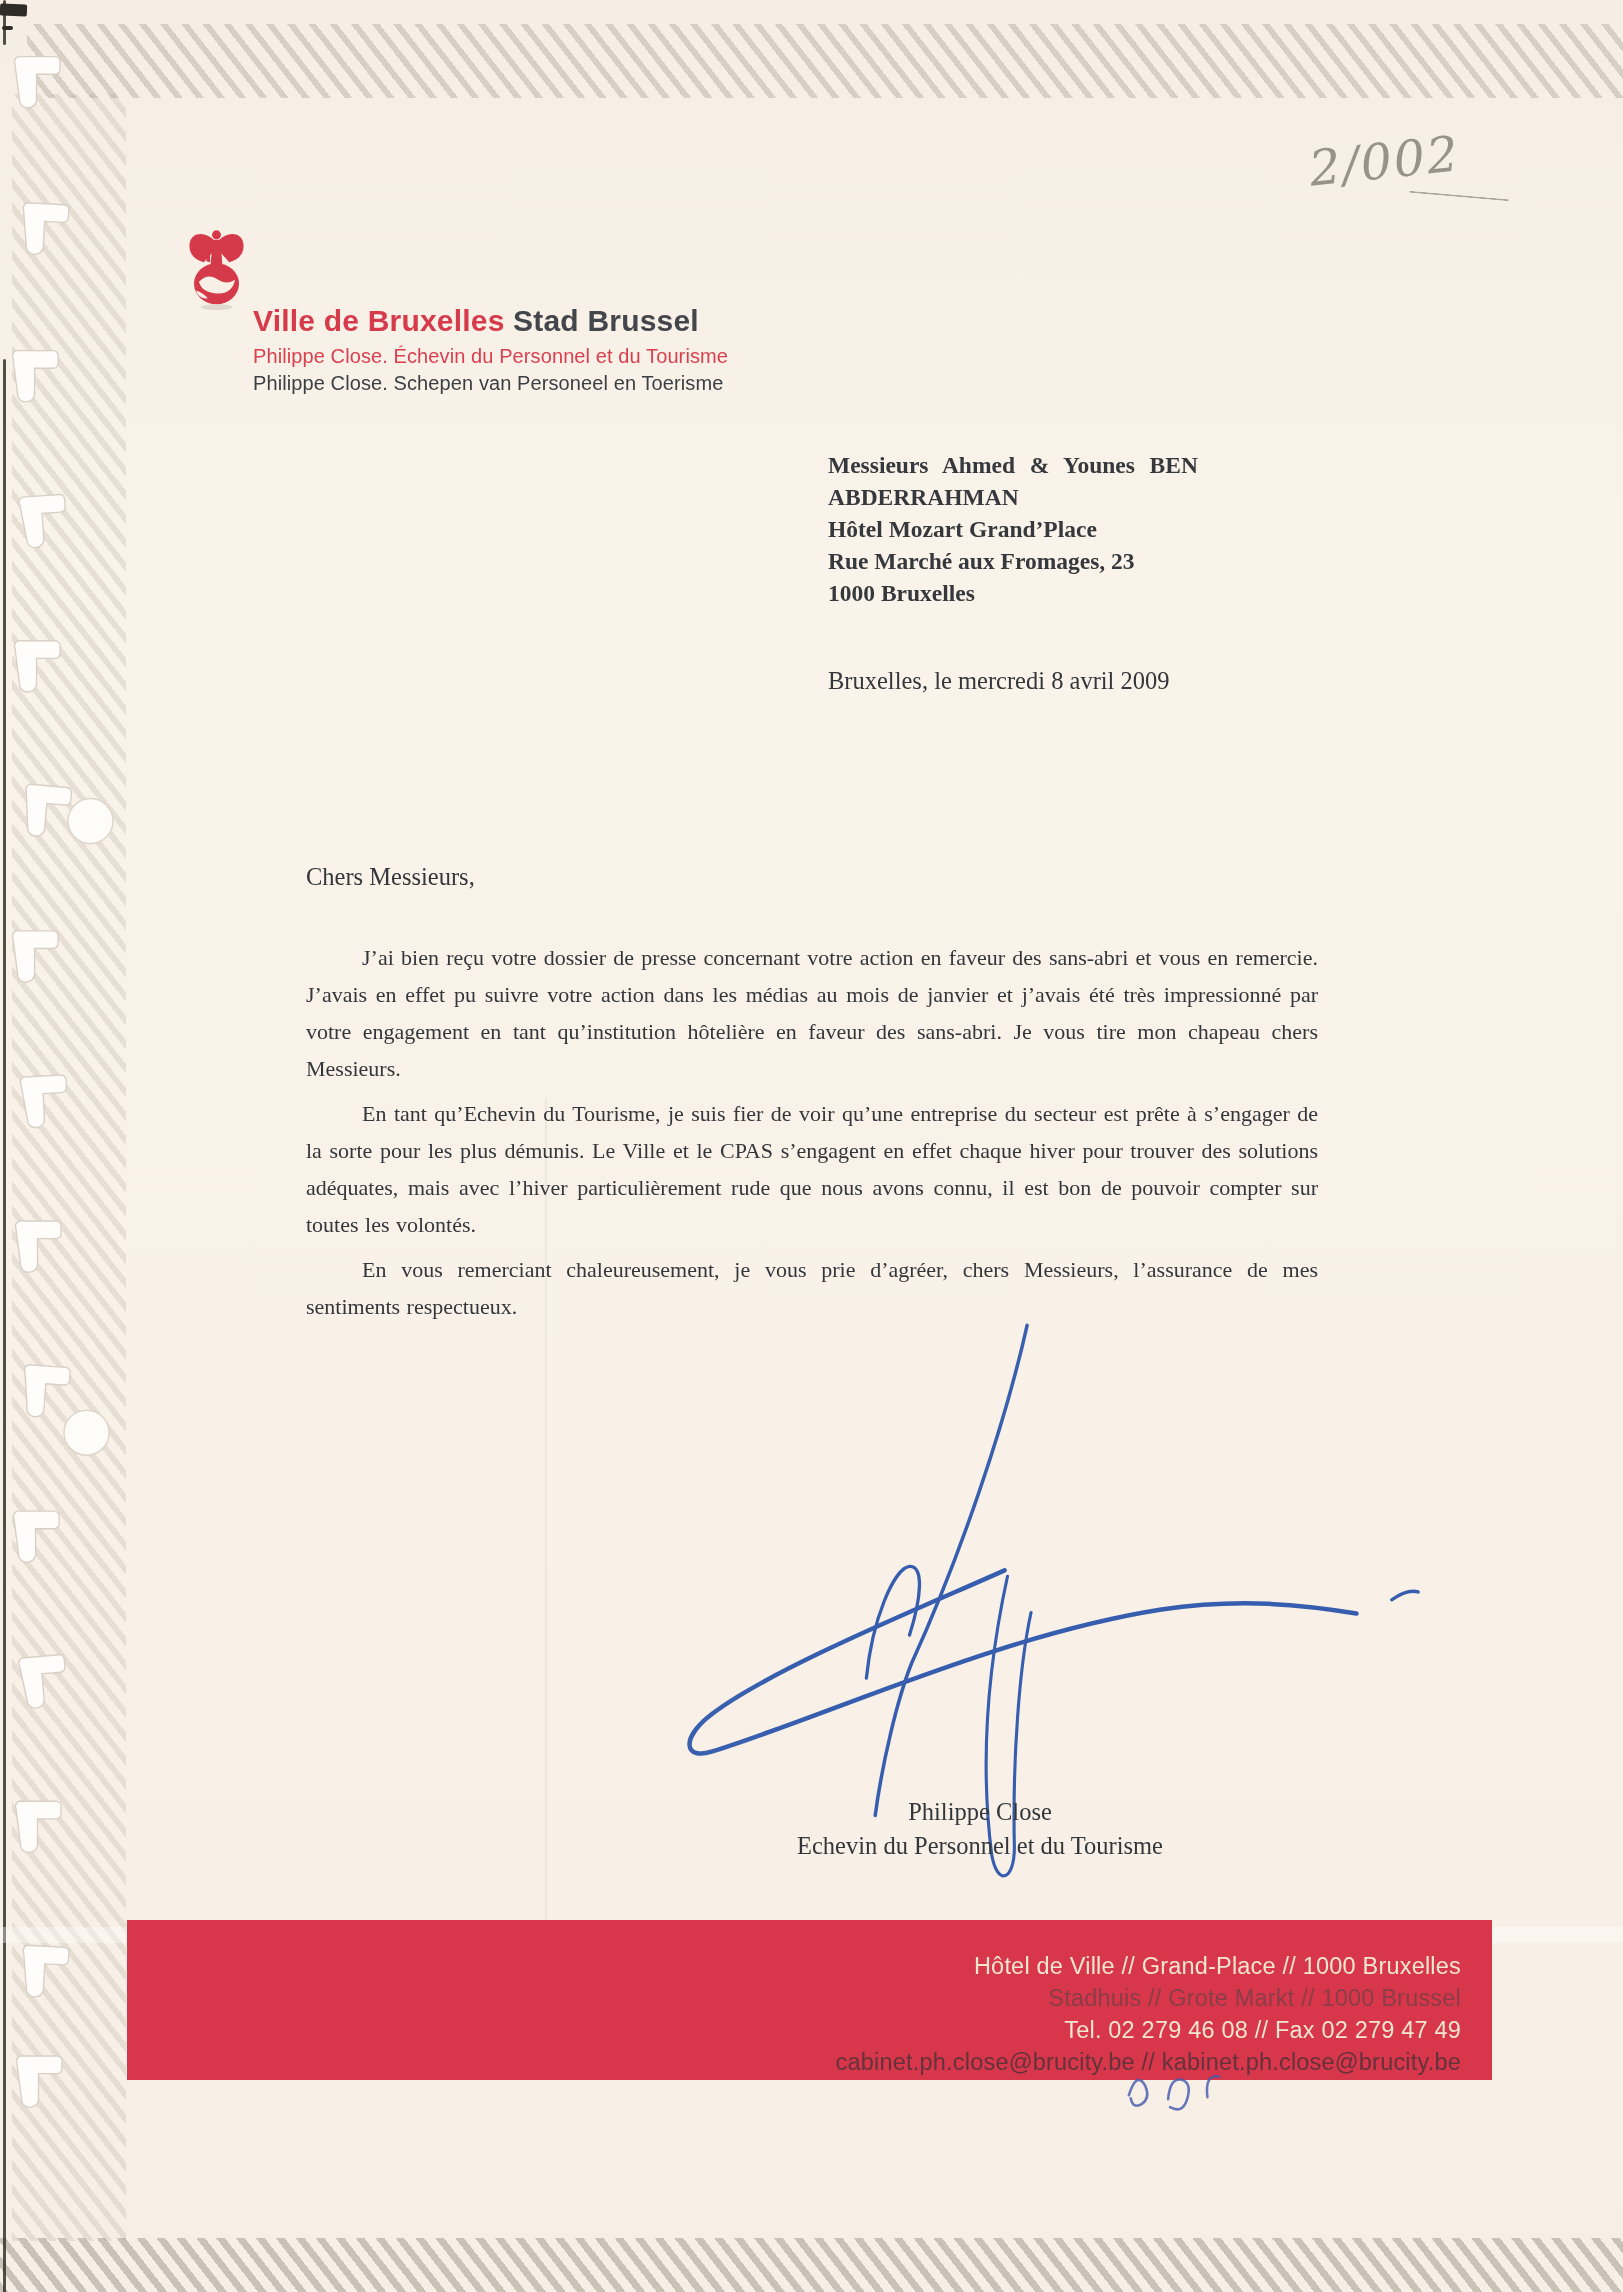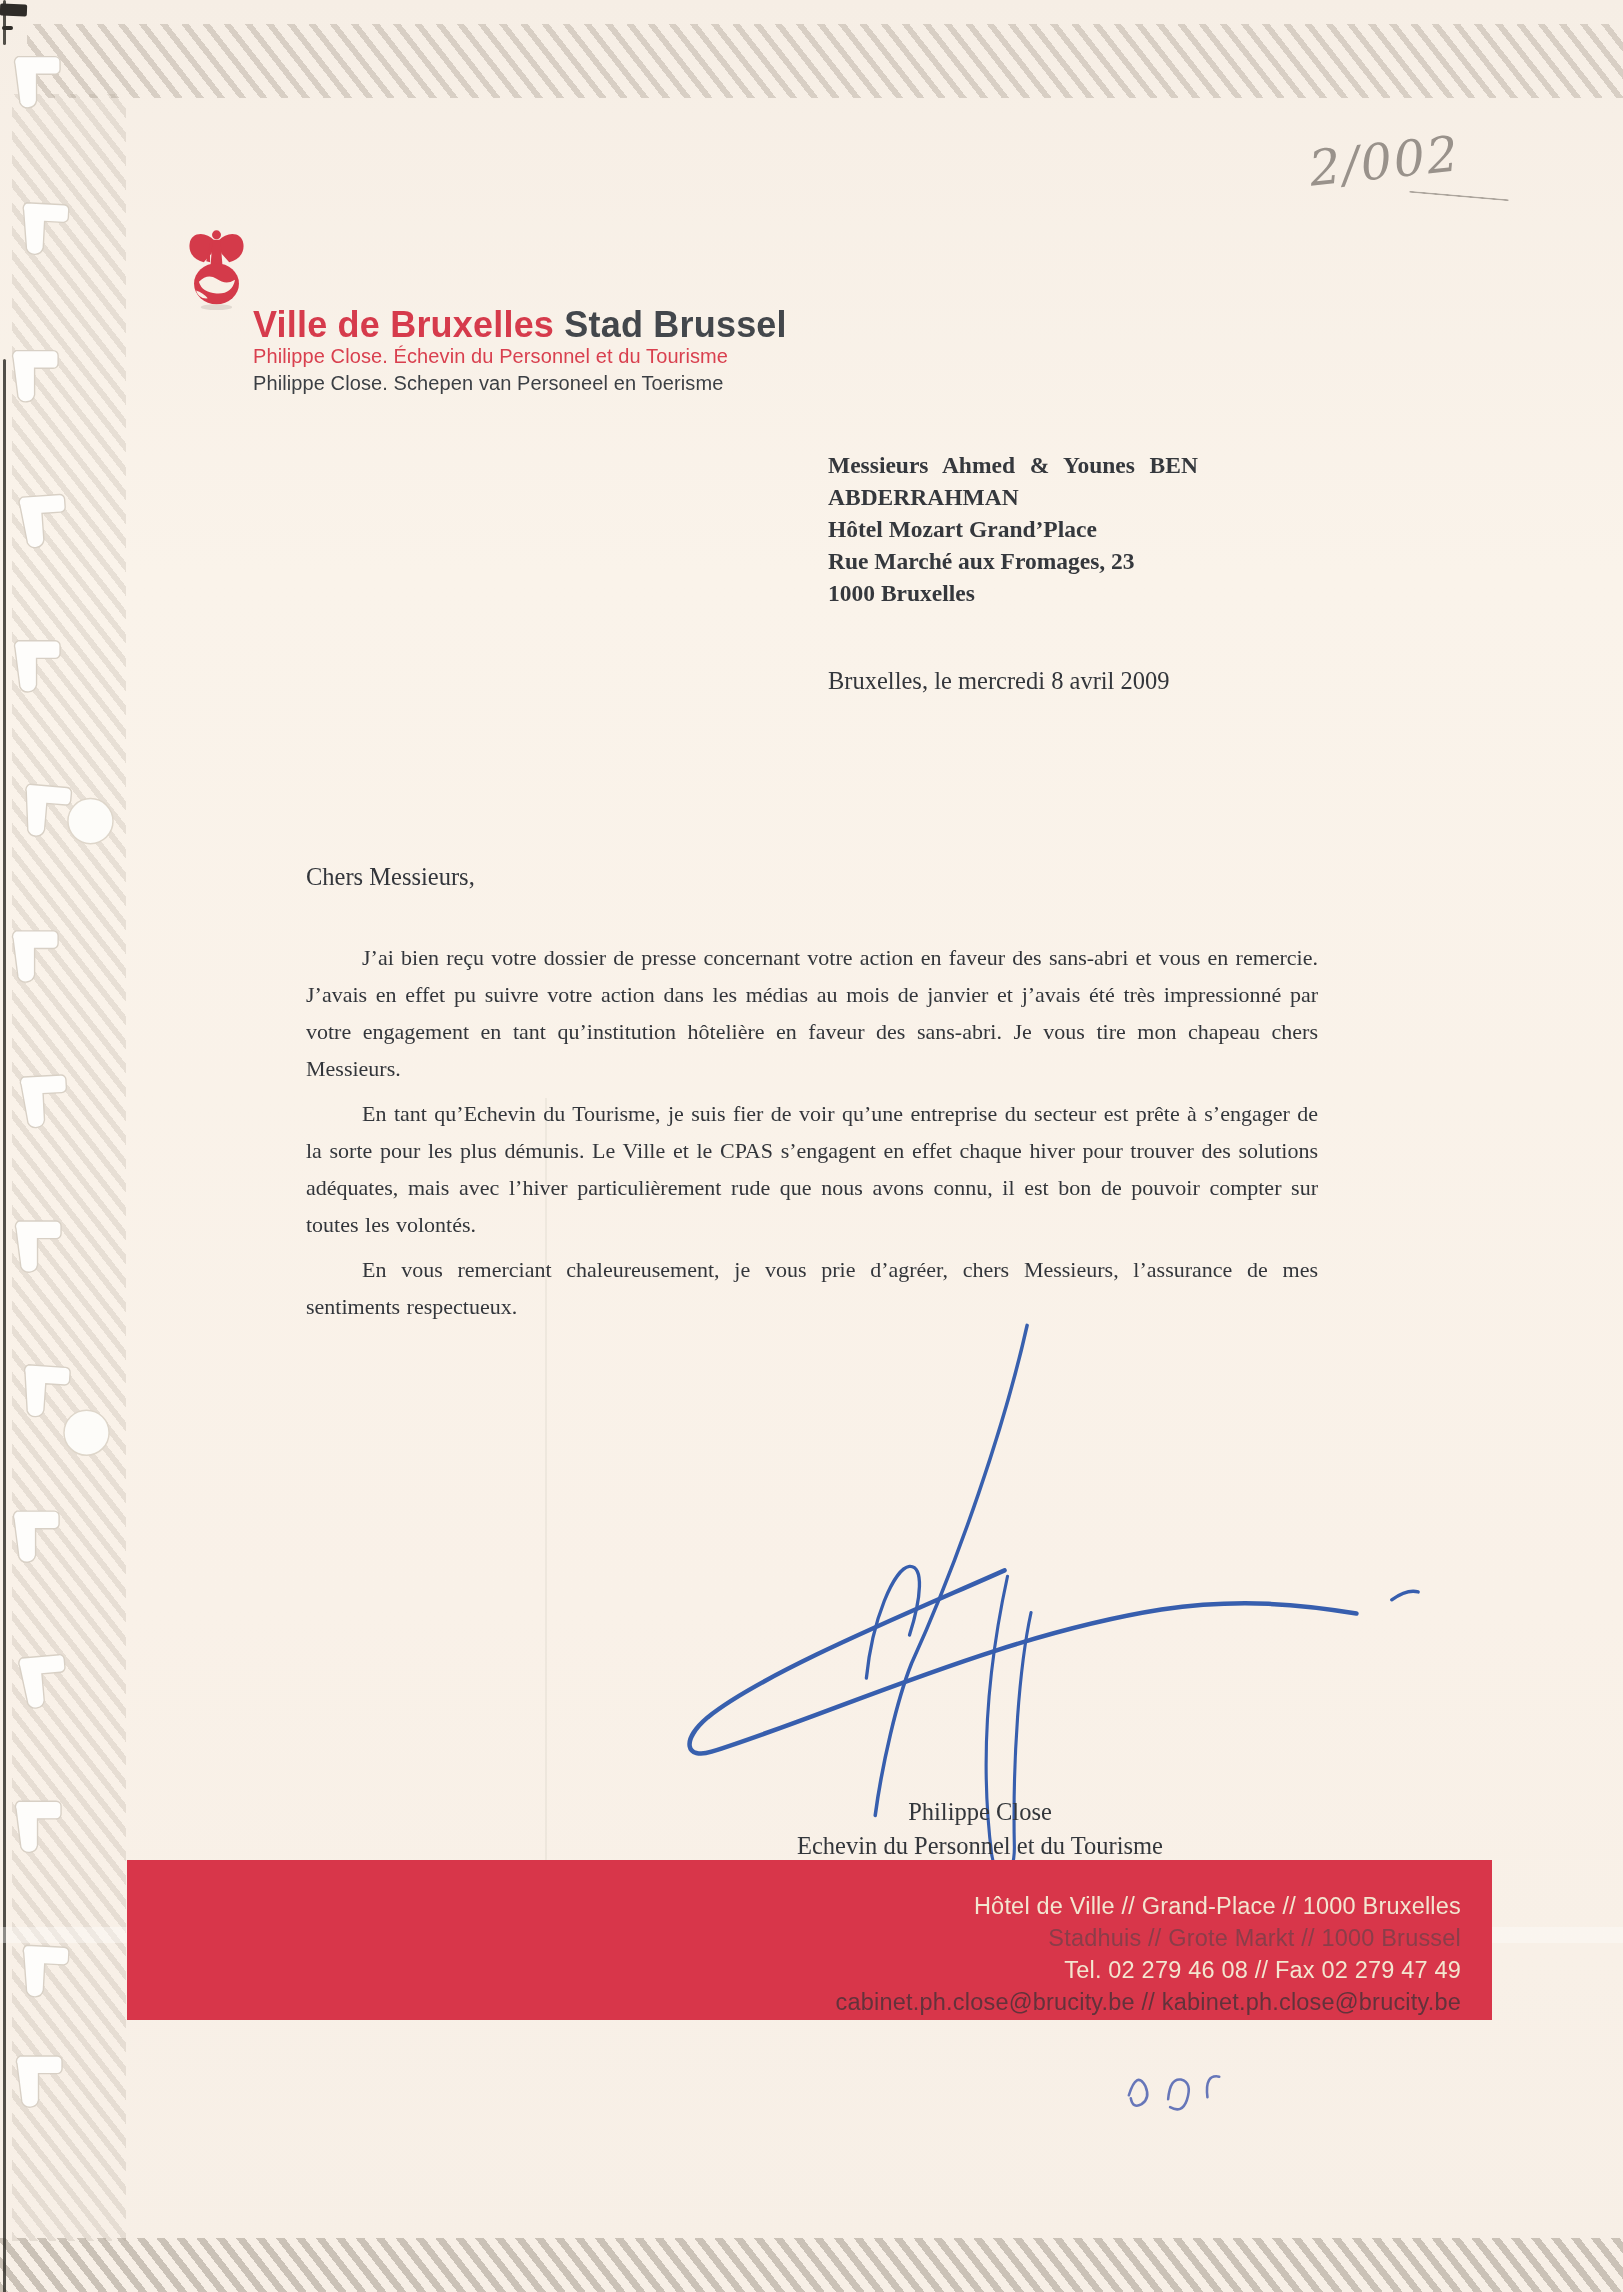--- a/index.html
+++ b/index.html
@@ -19,40 +19,40 @@
   .crease-h{left:0;top:1927px;width:1623px;height:15.7px;background:rgba(255,255,255,0.35);}
   .crease-v{left:545px;top:1098px;width:2px;height:874px;background:rgba(120,110,100,0.08);}
   
   .pencil-note{
     left:1309px;top:133px;font-family:"DejaVu Serif",serif;font-style:italic;
     font-size:49px;letter-spacing:2px;color:#8f8882;transform:rotate(-6deg);opacity:.9;
   }
   .pencil-underline{left:1409px;top:195px;width:100px;border-top:2.9px solid #9b948c;transform:rotate(5deg);opacity:.8;border-radius:2px;}
   
   .logo{left:182px;top:229px;}
-  .brand-title{left:253px;top:304px;font-size:36px;font-weight:bold;letter-spacing:0.2px;white-space:nowrap;}
+  .brand-title{left:253px;top:304px;font-size:30px;font-weight:bold;letter-spacing:0.2px;white-space:nowrap;}
   .brand-title .fr{color:#d63b4c;}
   .brand-title .nl{color:#43474c;}
   .brand-sub{font-size:20px;white-space:nowrap;letter-spacing:0.1px;}
   .brand-sub-fr{left:253px;top:345px;color:#d9404f;}
   .brand-sub-nl{left:253px;top:372px;color:#3b3f44;}
   
   .serif{font-family:Liberation Serif, serif;}
   .recipient{left:828px;top:449px;width:469px;font-weight:bold;font-size:23.5px;line-height:32px;color:#35383d;}
   .recipient div{white-space:nowrap;}
   .recipient .spread{word-spacing:8.8px;}
   .dateline{left:828px;top:667px;font-size:24.5px;color:#33363b;white-space:nowrap;}
   .subject{left:306px;top:761px;font-size:24.5px;font-weight:bold;font-style:italic;color:#33363b;white-space:nowrap;}
   .salutation{left:306px;top:863px;font-size:24.5px;}
   .letter-body{left:306px;top:939px;width:1012px;font-size:22px;line-height:37px;text-align:justify;color:#33363b;word-spacing:1px;}
   .letter-body p{margin:0 0 7.8px 0;text-indent:56px;}
   .signoff{left:676px;top:1795px;width:608px;text-align:center;font-size:24.5px;line-height:34px;color:#33363b;}
   
   .footer-bar{
-    left:127px;top:1860px;width:1365px;height:160px;background:#d8364a;
+    left:127px;top:1920px;width:1365px;height:160px;background:#d8364a;
     box-sizing:border-box;padding:30px 31px 0 0;text-align:right;
     font-size:23.5px;line-height:32px;letter-spacing:0.2px;
   }
   .footer-bar div{white-space:nowrap;}
   .f-light{color:#f3e6d0;}
   .f-dark-nl{color:#8a3d49;}
   .f-dark-mail{color:#63323b;}
   .svg-overlay{left:0;top:0;pointer-events:none;}
 </style>
 </head>

